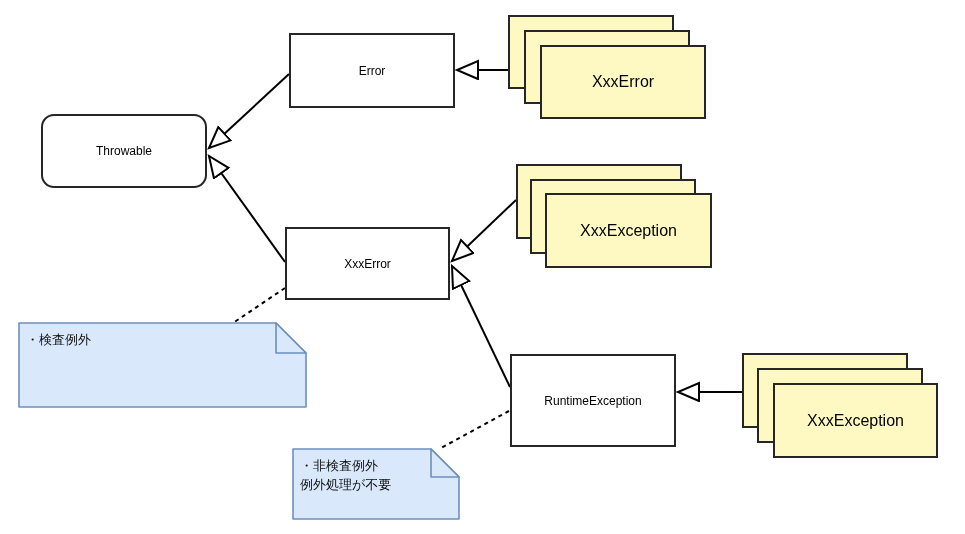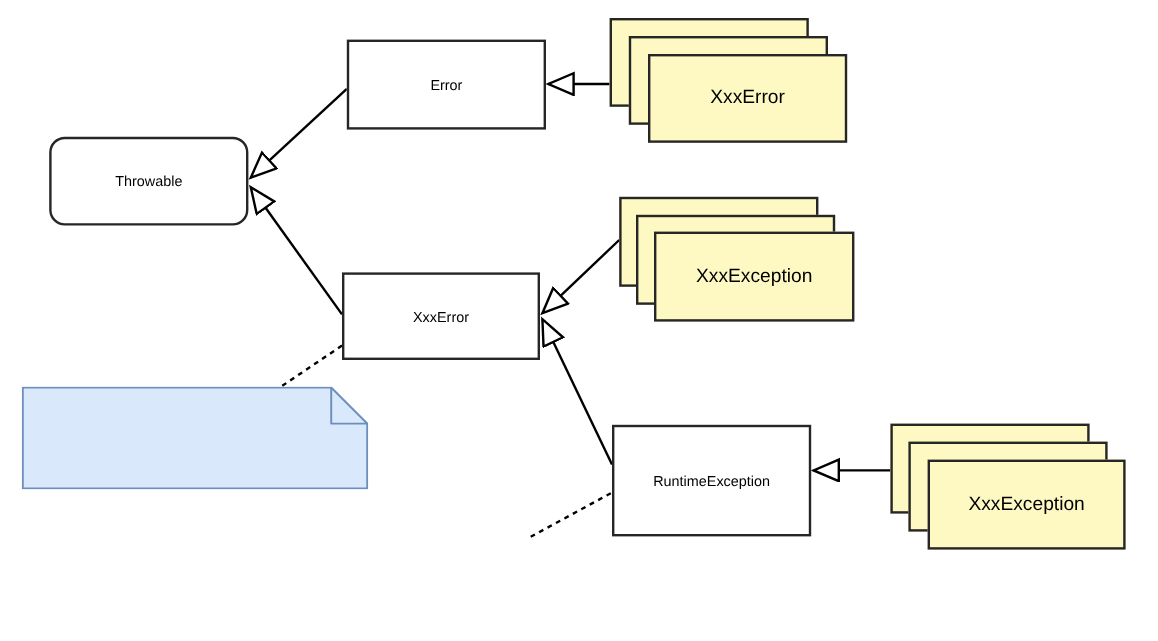--- a/index.html
+++ b/index.html
@@ -135,17 +135,28 @@
       <span>XxxException</span>
     </div>
   </div>
 
   <div class="note" style="left:18px; top:322px; width:289px; height:86px;">
     <svg width="289" height="86" viewBox="0 0 289 86">
       <path class="note-shape" d="M1,1 L258,1 L288,31 L288,85 L1,85 Z"></path>
       <path class="note-shape" d="M258,1 L258,31 L288,31 Z"></path>
     </svg>
     <div class="note-text">
+      <div>・検査例外</div>
     </div>
   </div>
 
+  <div class="note" style="left:292px; top:448px; width:168px; height:72px;">
+    <svg width="168" height="72" viewBox="0 0 168 72">
+      <path class="note-shape" d="M1,1 L139,1 L167,29 L167,71 L1,71 Z"></path>
+      <path class="note-shape" d="M139,1 L139,29 L167,29 Z"></path>
+    </svg>
+    <div class="note-text">
+      <div>・非検査例外</div>
+      <div>例外処理が不要</div>
+    </div>
+  </div>
 
 </div>
 
 </body></html>

